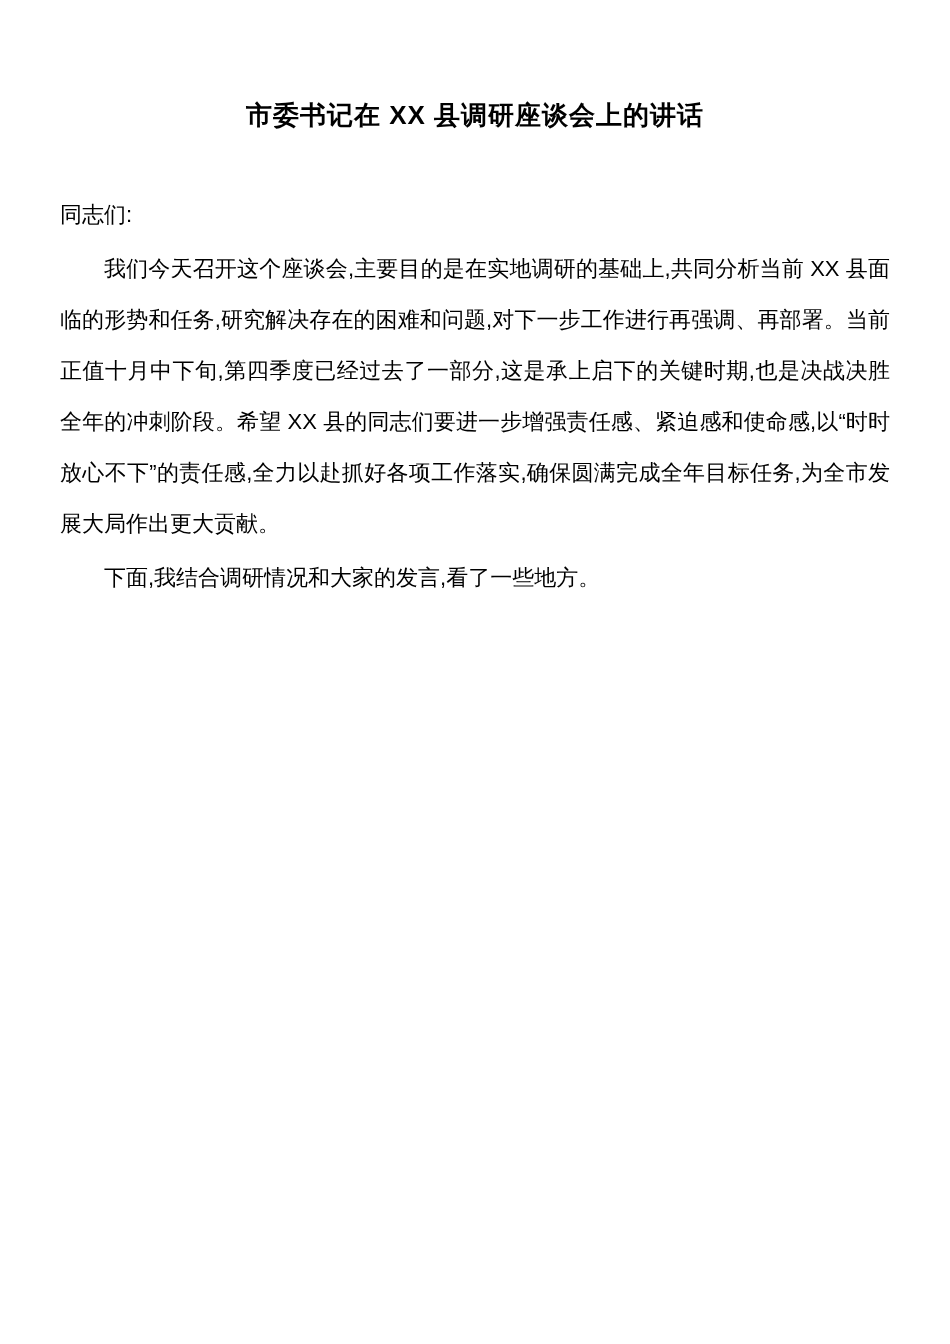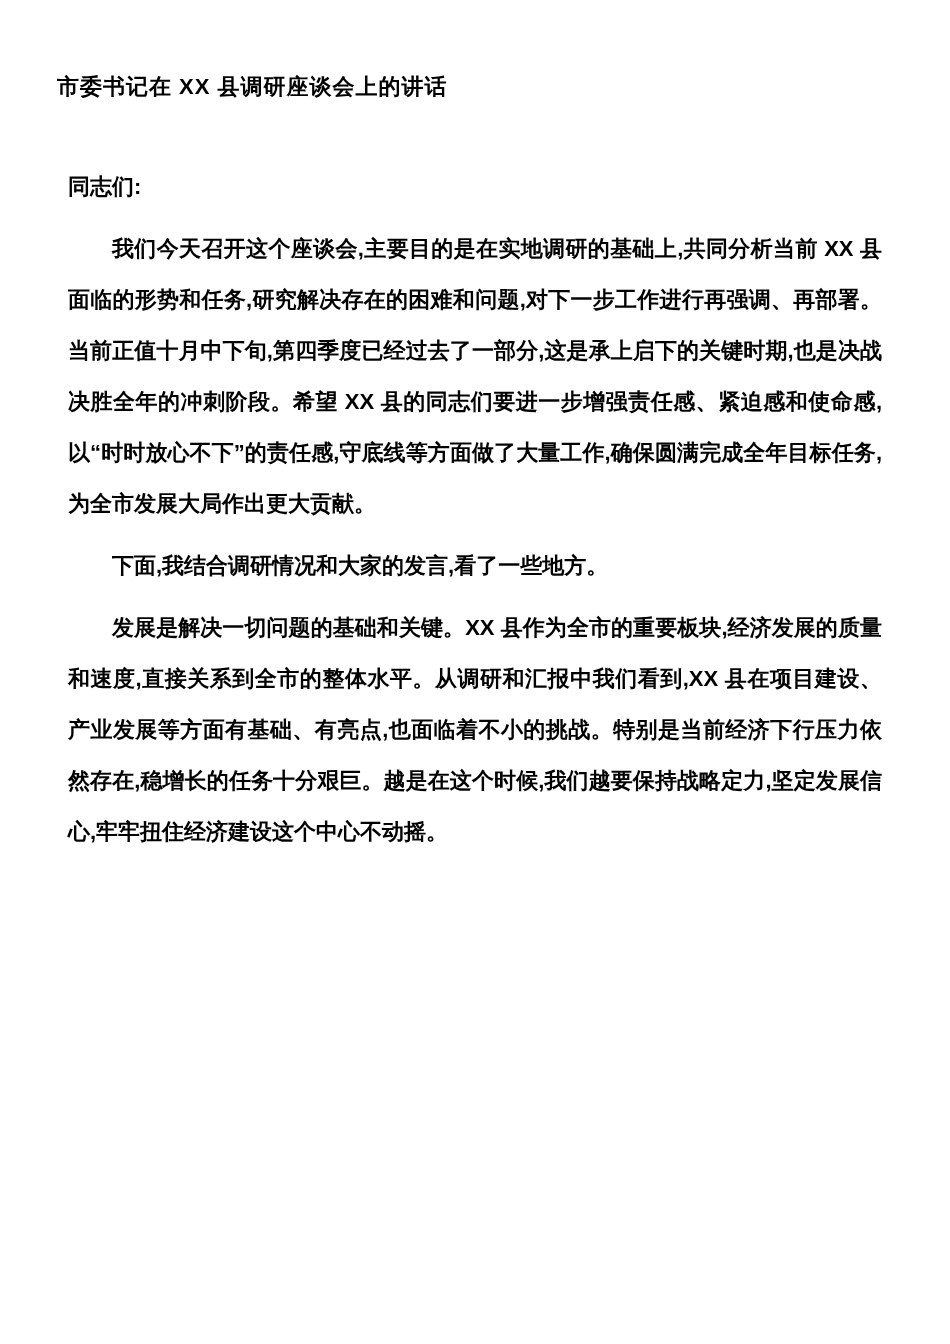--- a/index.html
+++ b/index.html
@@ -12,54 +12,53 @@
     width: 950px;
     height: 1344px;
     margin: 0 auto;
     background: #ffffff;
     color: #000000;
     font-family: "Liberation Sans", "DejaVu Sans", sans-serif;
     overflow: hidden;
     box-sizing: border-box;
   }
   .doc-title {
-    margin: 64px 57px 0 57px;
-    font-size: 22px;
+    margin: 92px 57px 0 57px;
+    font-size: 26px;
     line-height: 46px;
     font-weight: 700;
+    text-align: center;
     letter-spacing: 1px;
   }
   .doc-body {
     margin: 51px 57px 0 57px;
     font-size: 22px;
     line-height: 51px;
     text-align: justify;
   }
   .doc-body p {
-    margin: 11px;
+    margin: 3px;
     padding: 0;
-    font-weight: bold;
   }
   .para-indent {
     text-indent: 2em;
   }
   .section-heading {
     font-weight: 700;
   }
 </style>
 </head>
 <body>
 
 <div class="page">
   <h1 class="doc-title">市委书记在 XX 县调研座谈会上的讲话</h1>
 
   <div class="doc-body">
     <p>同志们:</p>
 
 
-    <p class="para-indent">我们今天召开这个座谈会,主要目的是在实地调研的基础上,共同分析当前 XX 县面临的形势和任务,研究解决存在的困难和问题,对下一步工作进行再强调、再部署。当前正值十月中下旬,第四季度已经过去了一部分,这是承上启下的关键时期,也是决战决胜全年的冲刺阶段。希望 XX 县的同志们要进一步增强责任感、紧迫感和使命感,以“时时放心不下”的责任感,守底线等方面做了大量工作,确保圆满完成全年目标任务,为全市发展大局作出更大贡献。</p>
+    <p class="para-indent">我们今天召开这个座谈会,主要目的是在实地调研的基础上,共同分析当前 XX 县面临的形势和任务,研究解决存在的困难和问题,对下一步工作进行再强调、再部署。当前正值十月中下旬,第四季度已经过去了一部分,这是承上启下的关键时期,也是决战决胜全年的冲刺阶段。希望 XX 县的同志们要进一步增强责任感、紧迫感和使命感,以“时时放心不下”的责任感,全力以赴抓好各项工作落实,确保圆满完成全年目标任务,为全市发展大局作出更大贡献。</p>
 
     <p class="para-indent">下面,我结合调研情况和大家的发言,看了一些地方。</p>
 
 
-    <p class="para-indent">发展是解决一切问题的基础和关键。XX 县作为全市的重要板块,经济发展的质量和速度,直接关系到全市的整体水平。从调研和汇报中我们看到,XX 县在项目建设、产业发展等方面有基础、有亮点,也面临着不小的挑战。特别是当前经济下行压力依然存在,稳增长的任务十分艰巨。越是在这个时候,我们越要保持战略定力,坚定发展信心,牢牢扭住经济建设这个中心不动摇。</p>
   </div>
 </div>
 
 </body></html>

